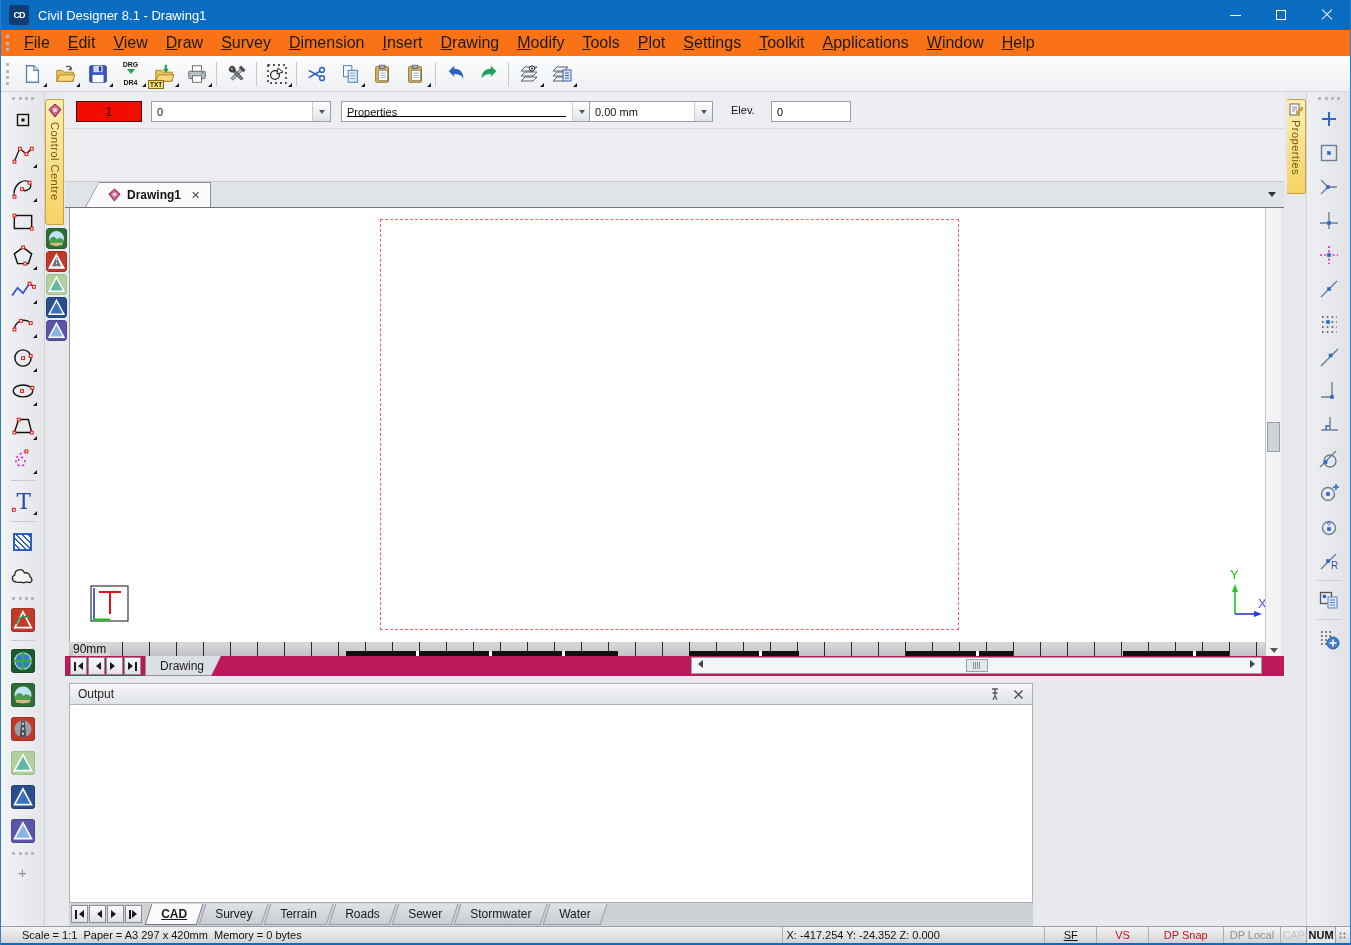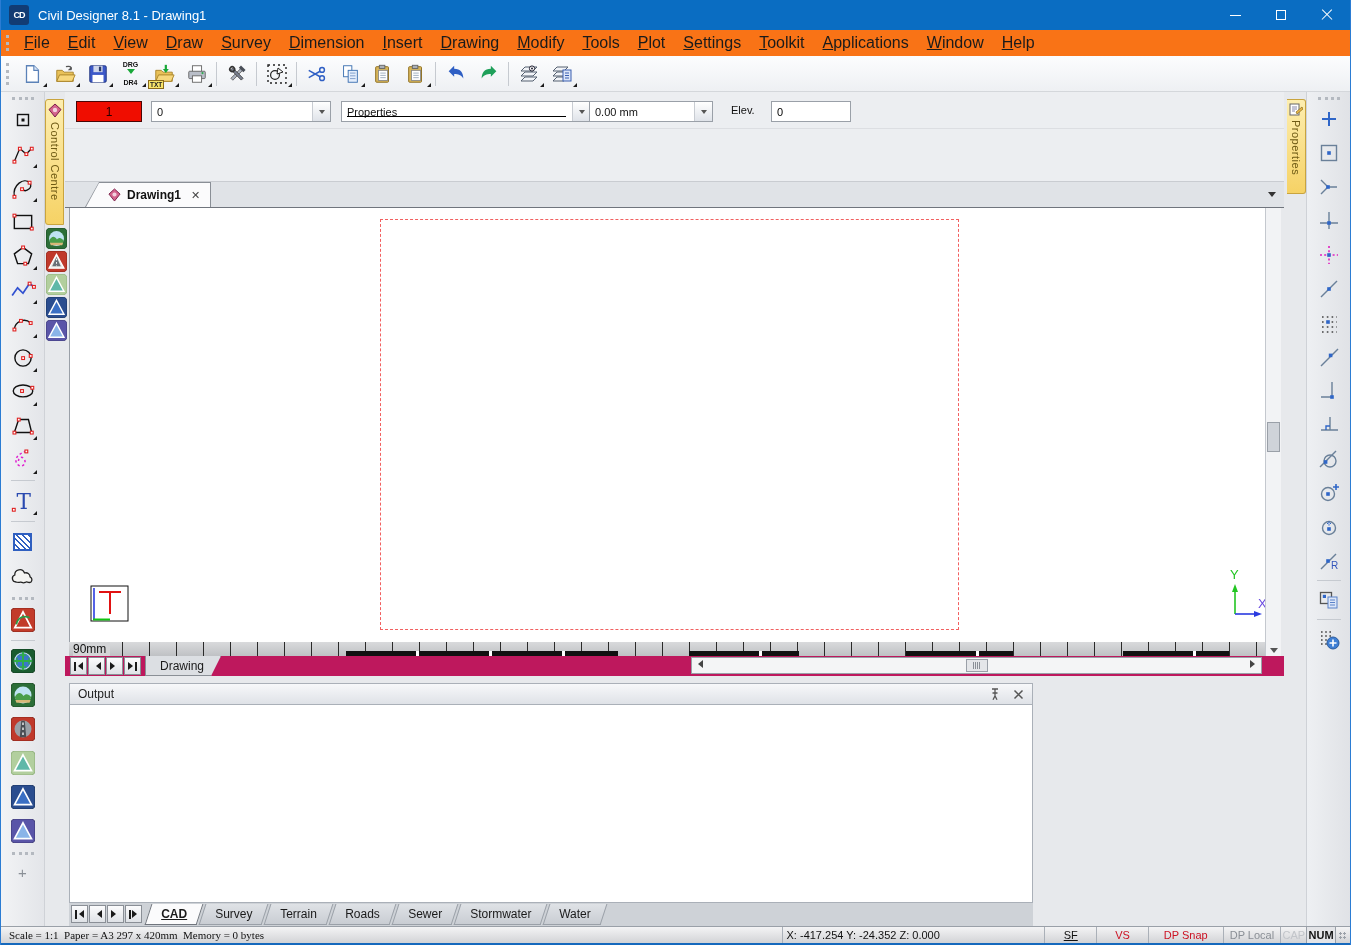--- a/index.html
+++ b/index.html
@@ -156,21 +156,21 @@
           background:linear-gradient(#dfe2e6,#c9cdd3); margin-right:2px; padding:0 12px;
           display:flex; align-items:center; }
 .modtab span { transform:skewX(18deg); font-size:12px; color:#1a1a1a; }
 .modtab.active { background:#fbfbfc; border-color:#70757d; }
 .modtab.active span { font-weight:bold; text-decoration:underline; }
 
 
 .statusbar { position:absolute; left:0; right:0; bottom:0; height:19px;
              background:linear-gradient(#f4f4f5,#d2d3d6); border-top:1px solid #9aa0a8;
              border-bottom:2px solid #1569bd; display:flex; align-items:stretch; font-size:11px; color:#111; }
-.sb-info { width:784px; display:flex; align-items:center; padding-left:8px; white-space:pre;font-family:Liberation Serif, serif; }
+.sb-info { width:784px; display:flex; align-items:center; padding-left:21px; white-space:pre; }
 .sb-coords { width:264px; display:flex; align-items:center; padding-left:4px; border-left:1px solid #aab0b8; white-space:pre; }
 .sb-cell { display:flex; align-items:center; justify-content:center; border-left:1px solid #aab0b8; overflow:hidden; }
 .sb-sf{width:52px;text-decoration:underline;} .sb-vs{width:52px;color:#cc1122;} .sb-dpsnap{width:75px;color:#cc1122;}
 .sb-dplocal{width:58px;color:#8a8f96;} .sb-cap{width:26px;color:#c2c5ca;}
 .sb-num{width:30px;font-weight:bold;background:#e4e5e8;border:1px solid #9aa0a8;border-top:none;border-bottom:none;}
 .sb-grip { width:14px; position:relative; }
 .sb-grip::after { content:""; position:absolute; right:3px; bottom:3px; width:8px; height:8px;
   background:radial-gradient(circle at 1.5px 1.5px,#9aa0a8 1px,transparent 1.2px);
   background-size:4px 4px; }
 

